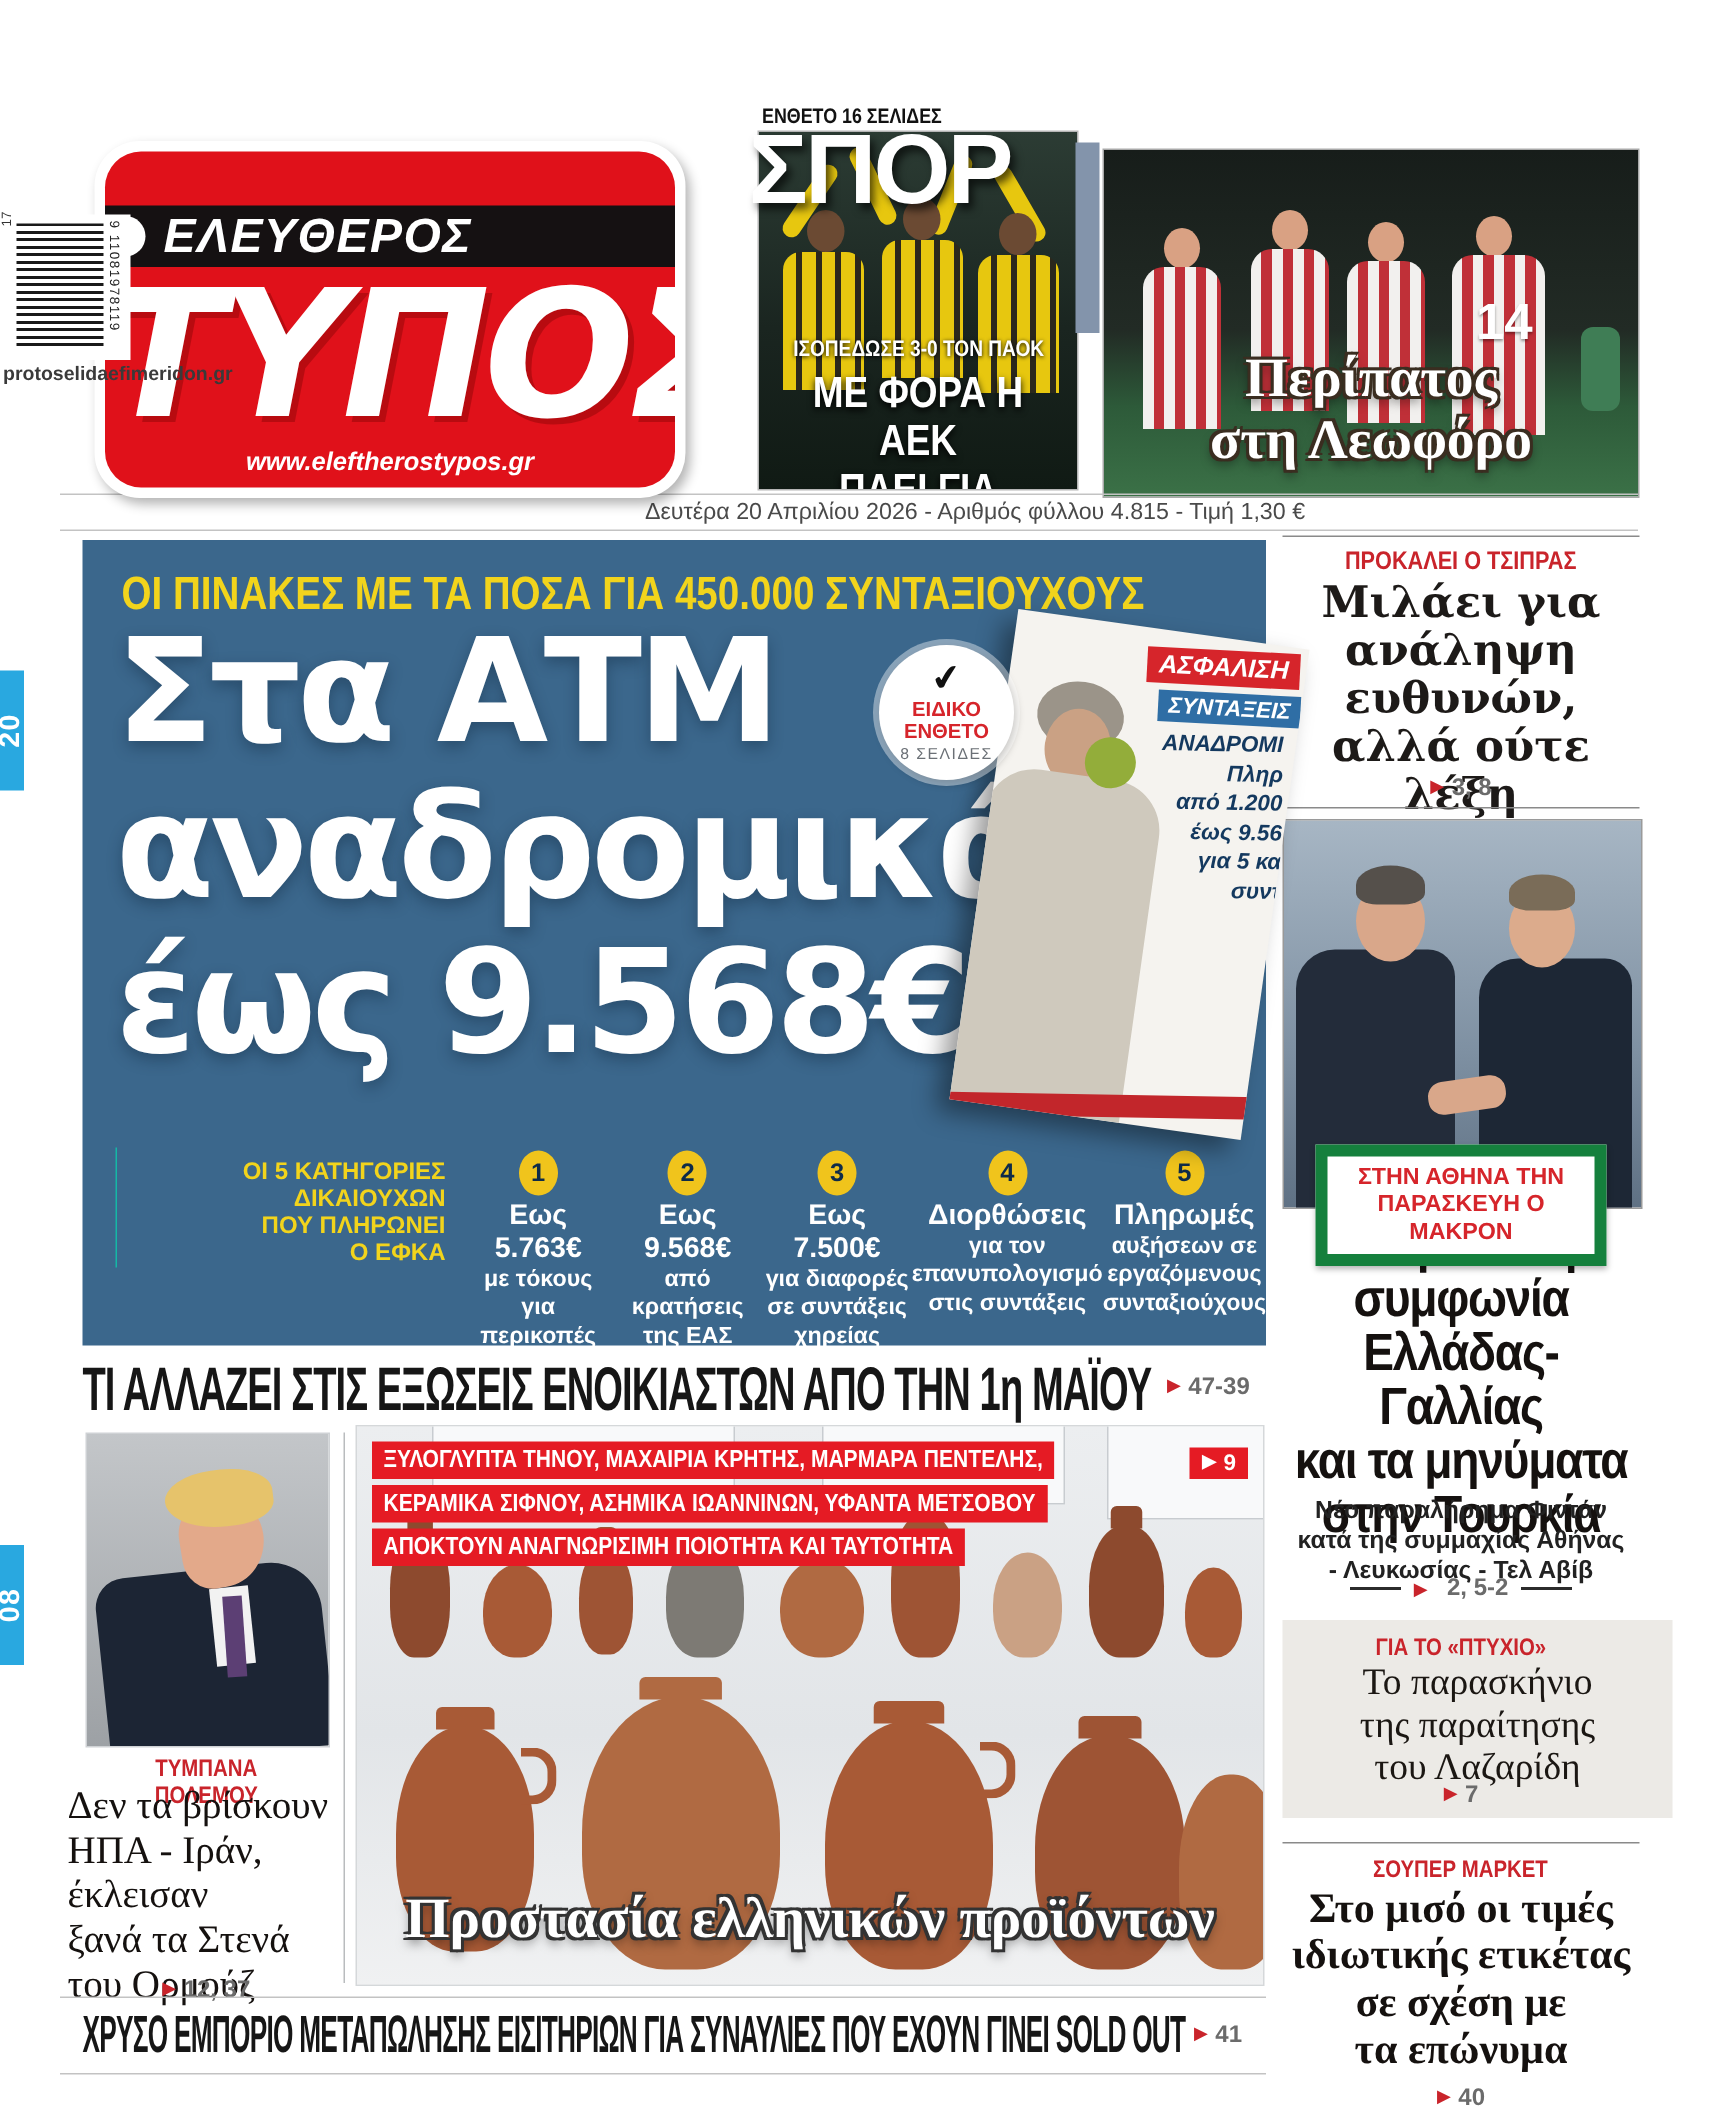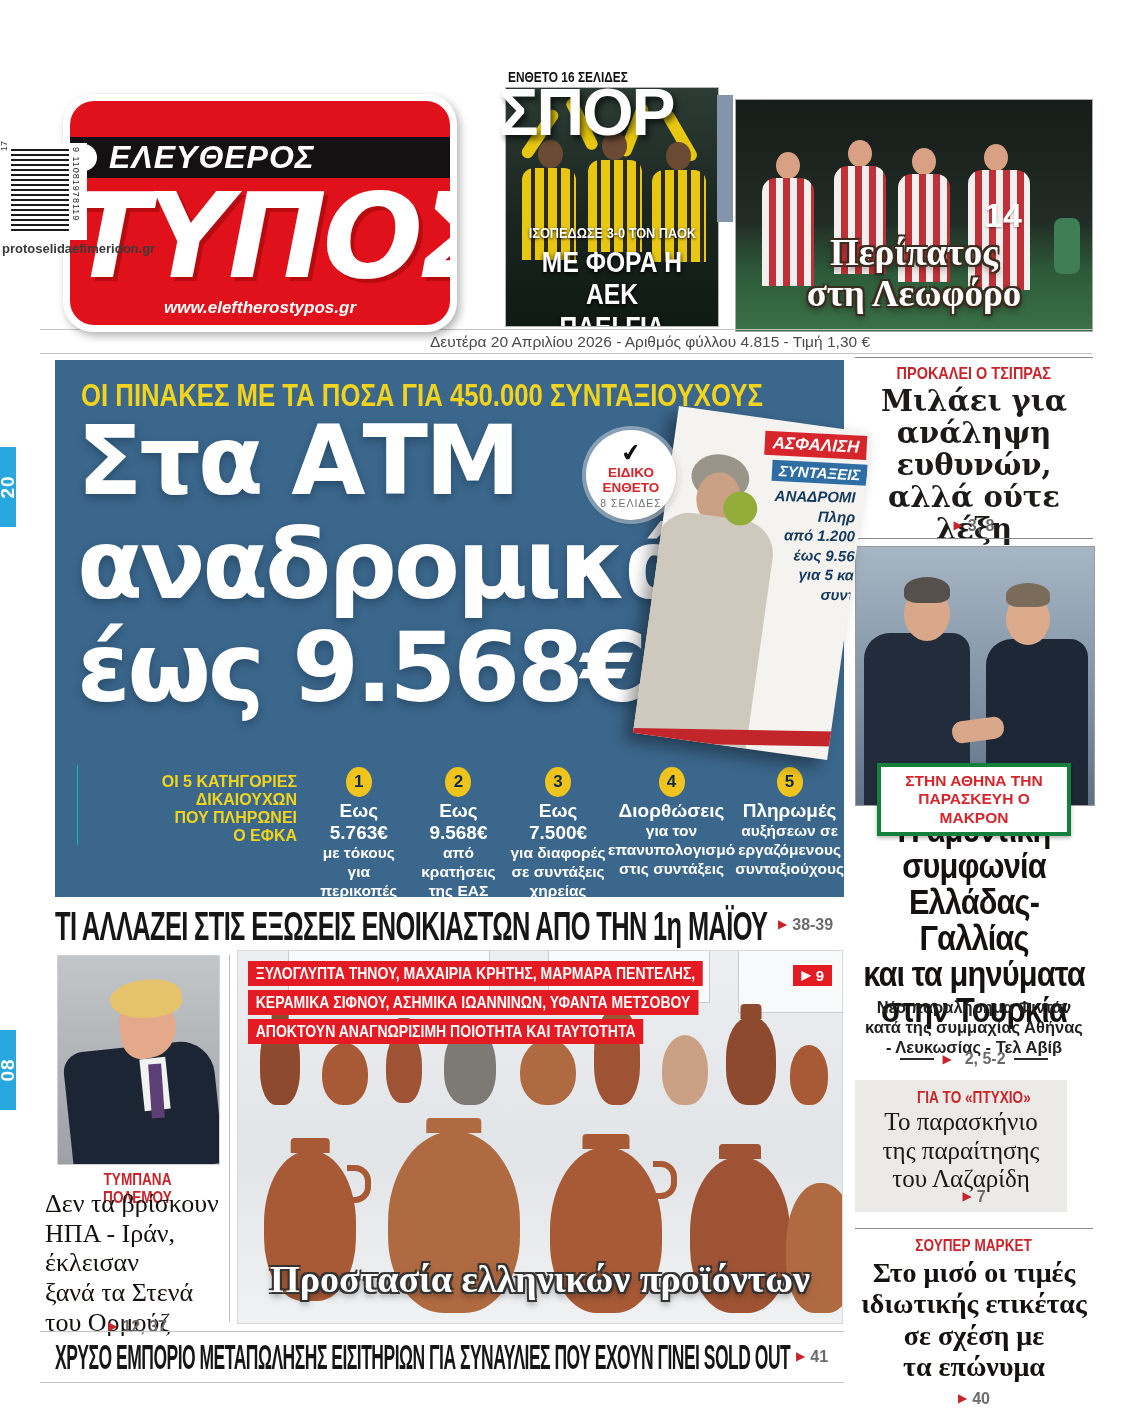--- a/index.html
+++ b/index.html
@@ -156,32 +156,32 @@
   
   .rc-kicker{position:absolute;width:238px;text-align:center;color:#c9242b;font-weight:800;font-size:17px;}
   .ts-head{position:absolute;left:845px;top:386px;width:258px;text-align:center;color:#1d1a18;
            font-family:"DejaVu Serif",serif;font-weight:700;font-size:29px;line-height:1.1;}
   .rc-pages{position:absolute;width:238px;text-align:center;}
   .macron{position:absolute;left:855px;top:546px;width:238px;height:258px;border:1px solid #9a9a9a;
           overflow:hidden;background:linear-gradient(180deg,#a7b6c4 0%,#7e90a2 60%,#5f7184 100%);}
   .suit{position:absolute;background:#232c3a;border-radius:26px 18px 0 0;}
   .head-sk{position:absolute;border-radius:50%;background:#d9a78a;}
   .hair{position:absolute;border-radius:50% 50% 30% 30%;}
-  .defense-label{position:absolute;left:877px;top:763px;width:194px;background:#fff;border:4px solid #15803d;
+  .defense-label{position:absolute;left:877px;top:763px;width:194px;background:#fff;border:8px solid #15803d;
                  box-sizing:border-box;padding:5px 2px;text-align:center;color:#d6252b;font-weight:800;
                  font-size:15.5px;line-height:1.18;box-shadow:0 2px 4px rgba(0,0,0,.3);z-index:2;}
   .defense-head{position:absolute;left:845px;top:812px;width:258px;text-align:center;color:#15110f;
                 font-weight:800;font-size:35px;line-height:1.03;letter-spacing:-1px;transform:scaleX(.88);
                 transform-origin:50% 0;}
   .defense-sub{position:absolute;left:855px;top:997px;width:238px;text-align:center;color:#222;
                font-weight:700;font-size:16.5px;line-height:1.22;}
   .defense-pages{position:absolute;left:855px;top:1050px;width:238px;display:flex;align-items:center;
                  justify-content:center;gap:8px;}
   .mini-rule{width:34px;height:2px;background:#2b2b2b;}
-  .lazar-box{position:absolute;left:855px;top:1080px;width:212px;height:132px;background:#eceae6;}
+  .lazar-box{position:absolute;left:855px;top:1080px;width:260px;height:132px;background:#eceae6;}
   .lz-head{position:absolute;left:0;right:0;top:28px;text-align:center;color:#1b1713;
            font-family:"Liberation Serif",serif;font-size:25px;line-height:1.14;}
   .sm-head{position:absolute;left:855px;top:1257px;width:238px;text-align:center;color:#15110f;
            font-family:"Liberation Serif",serif;font-weight:700;font-size:28px;line-height:1.12;}
 </style>
 </head>
 <body>
 
 <div class="page">
 
@@ -325,21 +325,21 @@
 εργαζόμενους
 συνταξιούχους</div>
       </div>
     </div>
   </div>
 
   <div class="strip-head" style="left:55px;top:903px;font-size:41px;">
     <span class="cxl62 nowrap">ΤΙ ΑΛΛΑΖΕΙ ΣΤΙΣ ΕΞΩΣΕΙΣ ΕΝΟΙΚΙΑΣΤΩΝ ΑΠΟ ΤΗΝ 1η ΜΑΪΟΥ</span>
   </div>
   <div class="strip-pages" style="left:778px;top:916px;">
-    <span class="arrow">▶</span><span class="pages">38-39</span>
+    <span class="arrow">▶</span><span class="pages">47-39</span>
   </div>
 
   <div class="trump">
     <div class="abs" style="left:10px;top:90px;width:150px;height:125px;background:#1c2534;border-radius:20px 34px 0 0;transform:rotate(-6deg);"></div>
     <div class="abs" style="left:84px;top:102px;width:26px;height:52px;background:#f2f2f2;transform:rotate(-6deg);"></div>
     <div class="abs" style="left:92px;top:108px;width:13px;height:54px;background:#5c3f74;transform:rotate(-4deg);"></div>
     <div class="abs" style="left:62px;top:42px;width:56px;height:60px;background:#e3a98a;border-radius:46% 54% 60% 40%;transform:rotate(-9deg);"></div>
     <div class="abs" style="left:52px;top:24px;width:72px;height:38px;background:#e6c36b;border-radius:50% 50% 40% 60%;transform:rotate(-7deg);"></div>
   </div>
   <div class="war-kicker">

